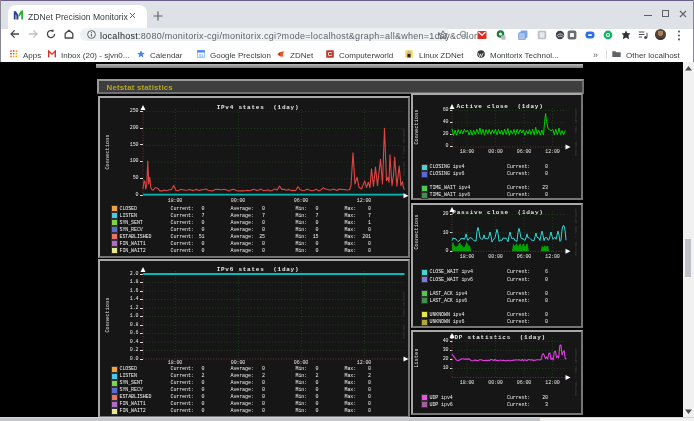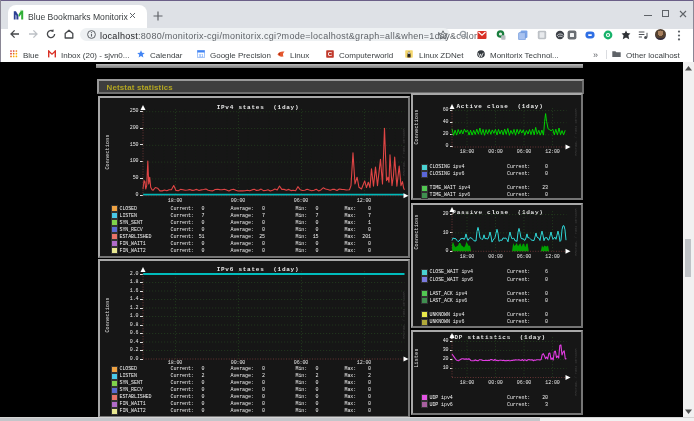--- a/index.html
+++ b/index.html
@@ -14,21 +14,21 @@
 <div class="a" style="left:0;top:0;width:694px;height:29px;background:#dee1e6;"></div>
 <div class="a" style="left:0;top:0;width:694px;height:1px;background:#6b5f88;"></div>
 <div class="a" style="left:0;top:0;width:1px;height:62px;background:#8a8795;"></div>
 <div class="a" style="left:693px;top:0;width:1px;height:62px;background:#8a8795;"></div>
 <div class="a" style="left:8px;top:5px;width:139px;height:24px;background:#fff;border-radius:8px 8px 0 0;"></div>
 <svg class="a" style="left:13px;top:9px;" width="11" height="11" viewBox="0 0 11 11">
 <path d="M0.8 10.5 L0.8 2.2 L2.9 2.2 L5.4 6.2 L5.4 10.5 L3.4 10.5 L3.4 6.8 L2.6 5.4 L2.6 10.5 Z" fill="#2b3f94"></path>
 <path d="M5.6 5.6 L8 1.6 L10.2 1.6 L10.2 10.5 L8.2 10.5 L8.2 5 L6.6 7.6 L5.6 7.6 Z" fill="#2fae35"></path>
 <path d="M6.8 2.8 L8 0.4 L9.2 2.2 L8 1.9 Z" fill="#a6e8a0"></path>
 </svg>
-<div class="a" style="left:28px;top:12px;font-size:8.6px;color:#3c4043;letter-spacing:0px;">Blue Bookmarks Monitorix</div>
+<div class="a" style="left:28px;top:12px;font-size:8.6px;color:#3c4043;letter-spacing:0px;">ZDNet Precision Monitorix</div>
 <svg class="a" style="left:128.5px;top:11.5px;" width="7" height="7" viewBox="0 0 7 7">
       <path d="M1 1 L6 6 M6 1 L1 6" stroke="#5f6368" stroke-width="1"></path>
     </svg>
 <svg class="a" style="left:153px;top:11px;" width="10" height="10" viewBox="0 0 10 10">
       <path d="M5 0.5 L5 9.5 M0.5 5 L9.5 5" stroke="#5f6368" stroke-width="1.2"></path>
     </svg>
 <div class="a" style="left:644px;top:15px;width:8px;height:1.2px;background:#5f6368;"></div>
 <div class="a" style="left:661.5px;top:9.5px;width:7.5px;height:7.5px;border:1.1px solid #5f6368;"></div>
 <svg class="a" style="left:679px;top:9.5px;" width="8" height="8" viewBox="0 0 8 8">
       <path d="M1 1 L7 7 M7 1 L1 7" stroke="#5f6368" stroke-width="1.1"></path>
@@ -136,21 +136,21 @@
         <circle cx="3.7" cy="1.0" r="0.85" fill="#d93025"></circle>
         <circle cx="6.4" cy="1.0" r="0.85" fill="#e8710a"></circle>
         <circle cx="1.0" cy="3.7" r="0.85" fill="#d93025"></circle>
         <circle cx="3.7" cy="3.7" r="0.85" fill="#e8710a"></circle>
         <circle cx="6.4" cy="3.7" r="0.85" fill="#f9ab00"></circle>
         <circle cx="1.0" cy="6.4" r="0.85" fill="#e8710a"></circle>
         <circle cx="3.7" cy="6.4" r="0.85" fill="#f9ab00"></circle>
         <circle cx="6.4" cy="6.4" r="0.85" fill="#f9ab00"></circle>
       </svg>
     </div>
-<div class="a" style="left:23px;top:50.5px;font-size:8px;color:#3c4043;">Blue</div>
+<div class="a" style="left:23px;top:50.5px;font-size:8px;color:#3c4043;">Apps</div>
 <div class="a" style="left:48px;top:50px;width:8px;height:8px;">
       <svg width="8" height="8" viewBox="0 0 8 8">
         <rect x="0" y="0.6" width="8" height="6.8" fill="#fff"></rect>
         <path d="M0 .6 L4 4.2 L8 .6" stroke="#d93025" stroke-width="1.3" fill="none"></path>
         <rect x="0" y="0.6" width="1.4" height="6.8" fill="#d93025"></rect>
         <rect x="6.6" y="0.6" width="1.4" height="6.8" fill="#d93025"></rect>
       </svg>
     </div>
 <div class="a" style="left:61px;top:50.5px;font-size:8px;color:#3c4043;">Inbox (20) - sjvn0...</div>
 <div class="a" style="left:137px;top:50px;width:8px;height:8px;">
@@ -166,21 +166,21 @@
         <text x="4" y="6.6" font-size="4.4" fill="#4285f4" text-anchor="middle" font-family="Liberation Sans">31</text>
       </svg>
     </div>
 <div class="a" style="left:210px;top:50.5px;font-size:8px;color:#3c4043;">Google Precision</div>
 <div class="a" style="left:277px;top:50px;width:8px;height:8px;">
       <svg width="8" height="8" viewBox="0 0 8 8">
         <path d="M0.5 4.5 C1.5 2 4 1 7.5 1.5 C6 3 5.5 4.5 6.5 6.5 C3.5 7 1.5 6 0.5 4.5 Z" fill="#e4572e"></path>
         <circle cx="2.5" cy="4" r="0.7" fill="#8a1c0a"></circle>
       </svg>
     </div>
-<div class="a" style="left:290px;top:50.5px;font-size:8px;color:#3c4043;">Linux</div>
+<div class="a" style="left:290px;top:50.5px;font-size:8px;color:#3c4043;">ZDNet</div>
 <div class="a" style="left:326px;top:50px;width:8px;height:8px;">
       <svg width="8" height="8" viewBox="0 0 8 8">
         <rect x="0.2" y="0.2" width="7.6" height="7.6" rx="0.8" fill="#c0392b"></rect>
         <text x="4" y="6.3" font-size="6" fill="#fff" text-anchor="middle" font-family="Liberation Sans" font-weight="bold">C</text>
       </svg>
     </div>
 <div class="a" style="left:339px;top:50.5px;font-size:8px;color:#3c4043;">Computerworld</div>
 <div class="a" style="left:405px;top:50px;width:8px;height:8px;">
       <svg width="8" height="8" viewBox="0 0 8 8">
         <rect x="0.2" y="0.2" width="7.6" height="7.6" rx="0.8" fill="#f5d76e"></rect>

